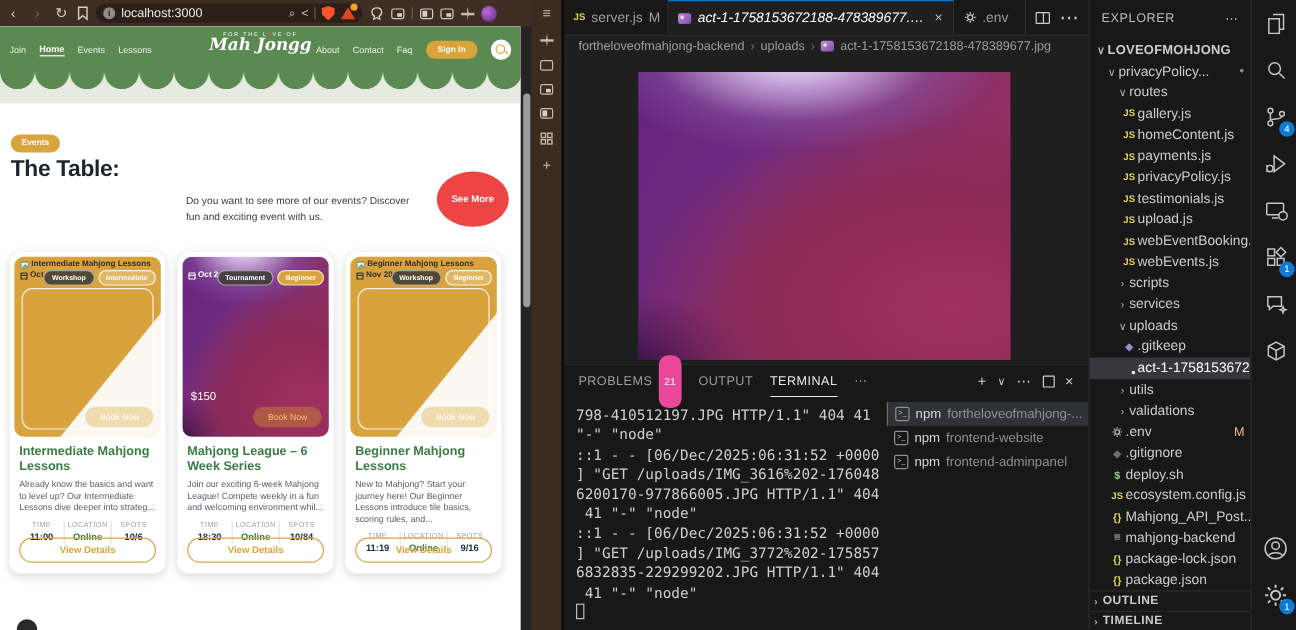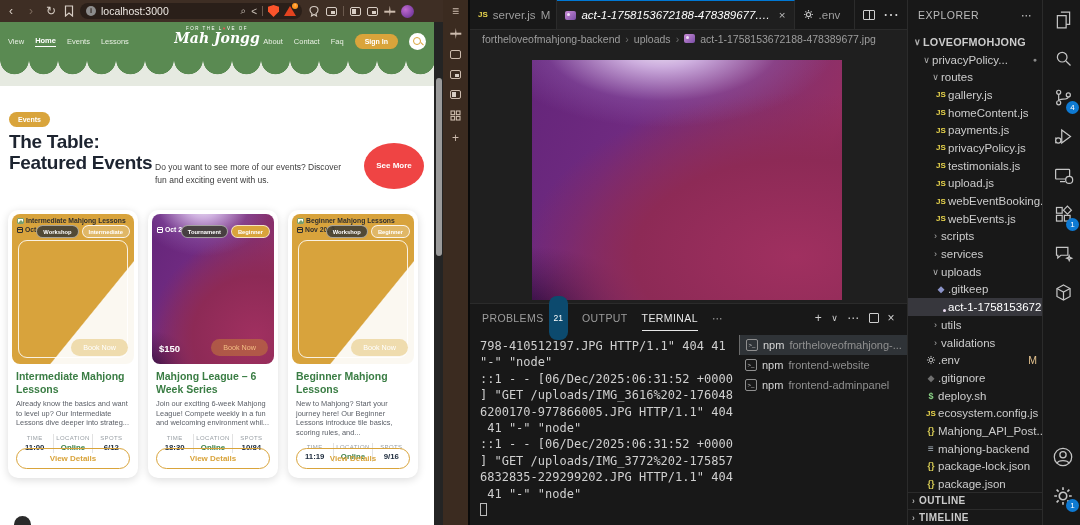--- a/index.html
+++ b/index.html
@@ -72,21 +72,21 @@
   .cal{width:6px;height:6px;border:1px solid currentColor;border-radius:1px;position:relative}
   .cal:before{content:"";position:absolute;left:0;top:1.2px;width:100%;height:1px;background:currentColor}
   .cbadges{position:absolute;top:11px;right:4px;display:flex;gap:3px}
   .cb{font-size:5.8px;font-weight:bold;padding:2.5px 6px;border-radius:7px;white-space:nowrap}
   .cb.dark{background:rgba(62,60,52,.88);color:#fff;border:1px solid rgba(255,255,255,.5)}
   .cb.lite{background:rgba(255,255,255,.22);color:#fff;border:1px solid rgba(255,255,255,.85)}
   .cb.gold{background:#d9a43b;color:#fff;border:1px solid rgba(255,255,255,.7)}
   .booknow{position:absolute;right:6px;bottom:8px;font-size:7.2px;font-weight:normal;padding:4px 12px;border-radius:10px;cursor:pointer}
   .booknow.pale{background:rgba(238,218,170,.95);color:#fff}
   .booknow.amber{background:rgba(190,115,60,.62);color:#f3bd83}
-  .price{position:absolute;left:7px;bottom:10px;color:#fff;font-size:9.5px;font-weight:bold}
+  .price{position:absolute;left:7px;bottom:28px;color:#fff;font-size:9.5px;font-weight:normal}
   .cbody{position:absolute;left:8px;right:8px;top:160px}
   .ctitle{color:#3a7d44;font-size:10.5px;font-weight:bold;line-height:12.5px}
   .cdesc{margin-top:4px;color:#5c6068;font-size:7.4px;line-height:9.6px}
   .cmeta{margin-top:6px;display:flex;text-align:center}
   .cmeta .col{flex:1;padding:1px 0}
   .cmeta .col + .col{border-left:1px solid #e2e2e2}
   .mlab{font-size:6px;color:#9aa0a6;letter-spacing:.4px}
   .mval{font-size:7.8px;font-weight:bold;color:#223041;margin-top:2px}
   .mval.green{color:#3a7d44}
   .viewdet{position:absolute;left:8px;right:8px;top:238px;border:1.2px solid #d9a43b;color:#d9a43b;font-size:8px;font-weight:bold;text-align:center;padding:5px 0;border-radius:12px;cursor:pointer}
@@ -106,21 +106,21 @@
   .spliti:after{content:"";position:absolute;left:5px;top:0;width:1.2px;height:100%;background:#cfcfcf}
   .breadcrumbs{position:absolute;left:0;top:30px;width:437px;height:17px;background:#1f1f1f;display:flex;align-items:center;gap:5px;padding:0 12px;font-size:10.5px;color:#9d9d9d;white-space:nowrap;overflow:hidden}
   .breadcrumbs .sep{color:#6e6e6e}
   .editor{position:absolute;left:0;top:47px;width:437px;height:256px;background:#1f1f1f}
   .preview{position:absolute;left:62px;top:13px;width:310px;height:240px}
   
   .panel{position:absolute;left:0;top:303px;width:437px;height:222px;background:#181818;border-top:1px solid #2b2b2b}
   .ptabs{display:flex;align-items:center;gap:14px;height:27px;padding:0 12px;font-size:10.5px;letter-spacing:.4px;color:#9d9d9d}
   .ptab{display:flex;align-items:center;gap:5px;cursor:pointer;height:100%}
   .ptab.active{color:#e7e7e7;box-shadow:inset 0 -1px 0 #e7e7e7}
-  .pbadge{background:#0c4a6e;color:#fff;border-radius:8px;font-size:8.5px;padding:17px 5px;letter-spacing:0}
+  .pbadge{background:#ec4899;color:#fff;border-radius:8px;font-size:8.5px;padding:17px 5px;letter-spacing:0}
   .pactions{margin-left:auto;display:flex;align-items:center;gap:9px;color:#cfcfcf;font-size:12px}
   .expandi{width:10px;height:10px;border:1.2px solid #cfcfcf;border-radius:1px}
   .term{position:absolute;left:10px;top:34px;width:258px;font-family:"DejaVu Sans Mono",monospace;font-size:12px;line-height:16.4px;color:#cfcfcf;white-space:pre}
   .cursor{display:inline-block;width:7px;height:13px;border:1px solid #bbb;vertical-align:-2px}
   .termlist{position:absolute;left:269px;top:31px;width:168px}
   .trowi{display:flex;align-items:center;gap:5px;height:20px;padding:10px 6px;font-size:11px;color:#8f8f8f;cursor:pointer;white-space:nowrap;overflow:hidden}
   .trowi.sel{background:#2f3337;border-left:1px solid #6b6b6b}
   .trowi .cmd{color:#d6d6d6}
   .prompti{flex:0 0 12px;width:12px;height:12px;border:1px solid #8f8f8f;border-radius:2px;font-size:6px;line-height:10px;text-align:center;color:#c9c9c9}
   
@@ -185,41 +185,40 @@
       <span class="boxi inner"></span>
       <span class="vdiv"></span>
       <span class="boxi fillhalf"></span>
       <span class="boxi inner"></span>
       <span class="sparkle"></span>
       <span class="avatar"></span>
     </div>
 
     <div class="page">
       <div class="nav">
-        <span class="navitem">View</span>
+        <span class="navitem">Join</span>
         <span class="navitem active">Home</span>
         <span class="navitem">Events</span>
         <span class="navitem">Lessons</span>
         <div class="logo">
           <div class="top"><span>FOR THE L</span><span class="heart">♥</span><span>VE OF</span></div>
           <div class="script">Mah Jongg</div>
         </div>
         <span class="spacer"></span>
         <span class="navitem">About</span>
         <span class="navitem">Contact</span>
         <span class="navitem">Faq</span>
         <span class="signin">Sign In</span>
         <span class="searchcirc"></span>
       </div>
       <div class="awning"></div>
 
       <div class="hero-badge">Events</div>
       <div class="hero-title">
         <div>The Table:</div>
-        <div>Featured Events</div>
       </div>
       <div class="hero-sub">Do you want to see more of our events? Discover fun and exciting event with us.</div>
       <div class="seemore">See More</div>
 
       <div class="cards">
 
         <div class="card">
           <div class="cimg goldbg">
             <div class="frame"></div>
             <div class="altrow">
@@ -243,21 +242,21 @@
               <div class="col">
                   <div class="mlab">TIME</div>
                   <div class="mval">11:00</div>
                 </div>
               <div class="col">
                   <div class="mlab">LOCATION</div>
                   <div class="mval green">Online</div>
                 </div>
               <div class="col">
                   <div class="mlab">SPOTS</div>
-                  <div class="mval">6/12</div>
+                  <div class="mval">10/6</div>
                 </div>
             </div>
           </div>
           <div class="viewdet">View Details</div>
         </div>
 
         <div class="card">
           <div class="cimg purple-art">
             <div class="daterow white">
                 <span class="cal"></span>

